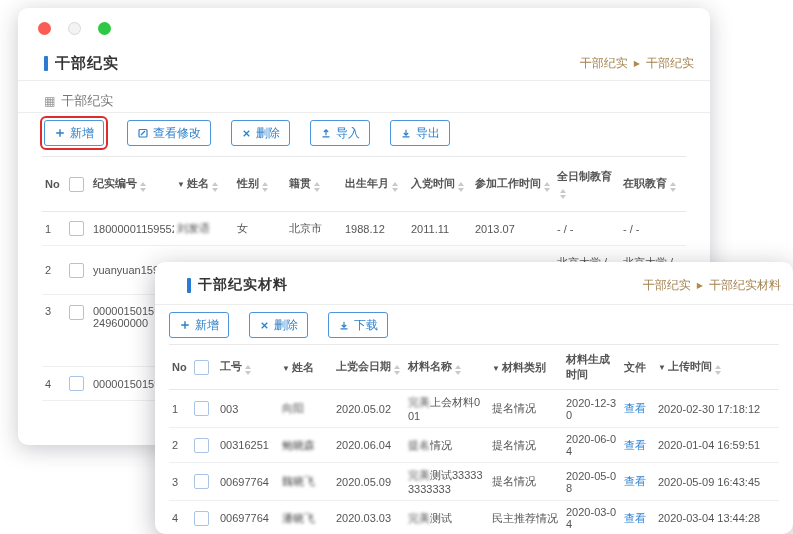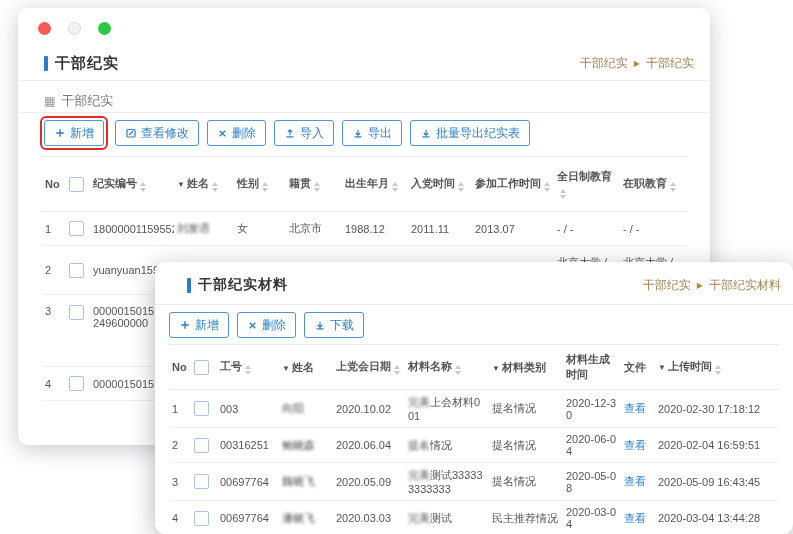--- a/index.html
+++ b/index.html
@@ -29,21 +29,21 @@
   .crumb-sep{font-size:8px;color:#b08a4a}
 
   .hline{position:absolute;left:0;right:0;border-top:1px solid #ececec}
   #back-card .l1{top:72px}
   #back-card .l2{top:104px}
   #front-card .l1{top:42px}
 
   .section{position:absolute;left:26px;top:84px;font-size:13px;color:#777;display:flex;align-items:center;gap:6px}
   .gicon{font-size:12px;color:#999}
 
-  .toolbar{position:absolute;display:flex;align-items:center;gap:8px}
+  .toolbar{position:absolute;display:flex;align-items:center;gap:20px}
   #back-card .toolbar{left:24px;top:112px}
   #front-card .toolbar{left:14px;top:50px}
   .btn{display:inline-flex;align-items:center;gap:4px;height:26px;padding:0 9px;background:#fff;
        border:1px solid #4d94d8;border-radius:3px;color:#2b7fc9;font-size:12px;cursor:pointer;
        font-family:inherit;white-space:nowrap}
   .btn svg{display:block;flex:none}
   .hl{display:inline-block;outline:2px solid #e12a2a;outline-offset:2px;border-radius:2px;margin:0 3px 0 2px}
 
   table{border-collapse:collapse;table-layout:fixed;position:absolute;font-size:11px;color:#555;background:#fff}
   #back-table{left:24px;top:148px;width:644px}
@@ -120,26 +120,20 @@
       <svg width="12" height="12" viewBox="0 0 12 12" fill="none" stroke="currentColor" stroke-width="1.2">
           <path d="M6 8.2V2.8M3.8 5L6 2.8 8.2 5M2.5 9.8h7"></path>
         </svg>
       <span>导入</span>
     </button>
     <button class="btn">
       <svg width="12" height="12" viewBox="0 0 12 12" fill="none" stroke="currentColor" stroke-width="1.2">
           <path d="M6 2.8v5.4M3.8 6L6 8.2 8.2 6M2.5 9.8h7"></path>
         </svg>
       <span>导出</span>
-    </button>
-    <button class="btn">
-      <svg width="12" height="12" viewBox="0 0 12 12" fill="none" stroke="currentColor" stroke-width="1.2">
-          <path d="M6 2.8v5.4M3.8 6L6 8.2 8.2 6M2.5 9.8h7"></path>
-        </svg>
-      <span>批量导出纪实表</span>
     </button>
   </div>
 
   <table id="back-table">
     <colgroup>
       <col style="width:24px">
         <col style="width:24px">
         <col style="width:84px">
         <col style="width:60px">
       <col style="width:52px">
@@ -322,38 +316,38 @@
               <i class="d"></i>
             </span></th>
       </tr>
     </thead>
     <tbody>
       <tr>
         <td>1</td>
         <td><span class="cb"></span></td>
         <td>003</td>
         <td><span class="blur">向阳</span></td>
-        <td>2020.10.02</td>
+        <td>2020.05.02</td>
         <td><span class="blur">完美</span><span>上会材料001</span></td>
         <td>提名情况</td>
         <td>2020-12-30</td>
         <td><a class="link">查看</a></td>
         <td class="clip">2020-02-30 17:18:12</td>
       </tr>
       <tr>
         <td>2</td>
         <td><span class="cb"></span></td>
         <td>00316251</td>
         <td><span class="blur">鲍晓森</span></td>
         <td>2020.06.04</td>
         <td><span class="blur">提名</span><span>情况</span></td>
         <td>提名情况</td>
         <td>2020-06-04</td>
         <td><a class="link">查看</a></td>
-        <td class="clip">2020-02-04 16:59:51</td>
+        <td class="clip">2020-01-04 16:59:51</td>
       </tr>
       <tr>
         <td>3</td>
         <td><span class="cb"></span></td>
         <td>00697764</td>
         <td><span class="blur">魏晓飞</span></td>
         <td>2020.05.09</td>
         <td><span class="blur">完美</span><span>测试333333333333</span></td>
         <td>提名情况</td>
         <td>2020-05-08</td>

